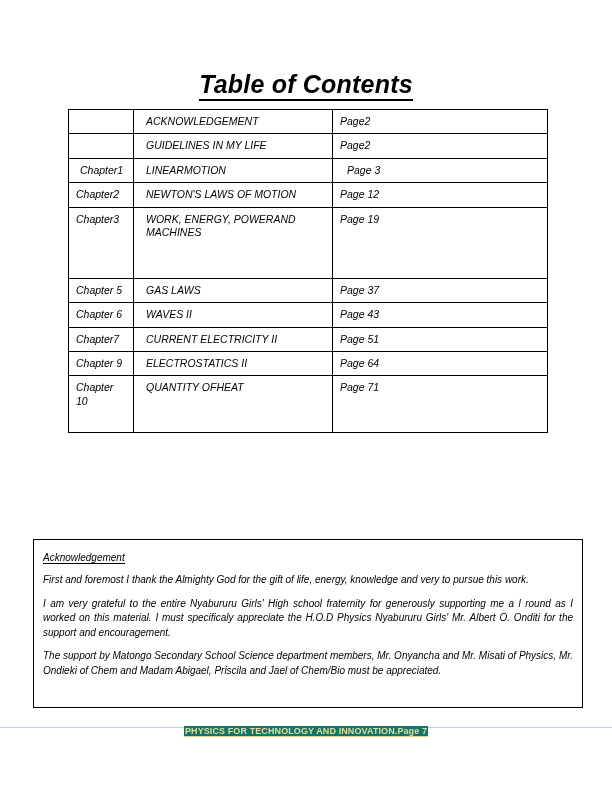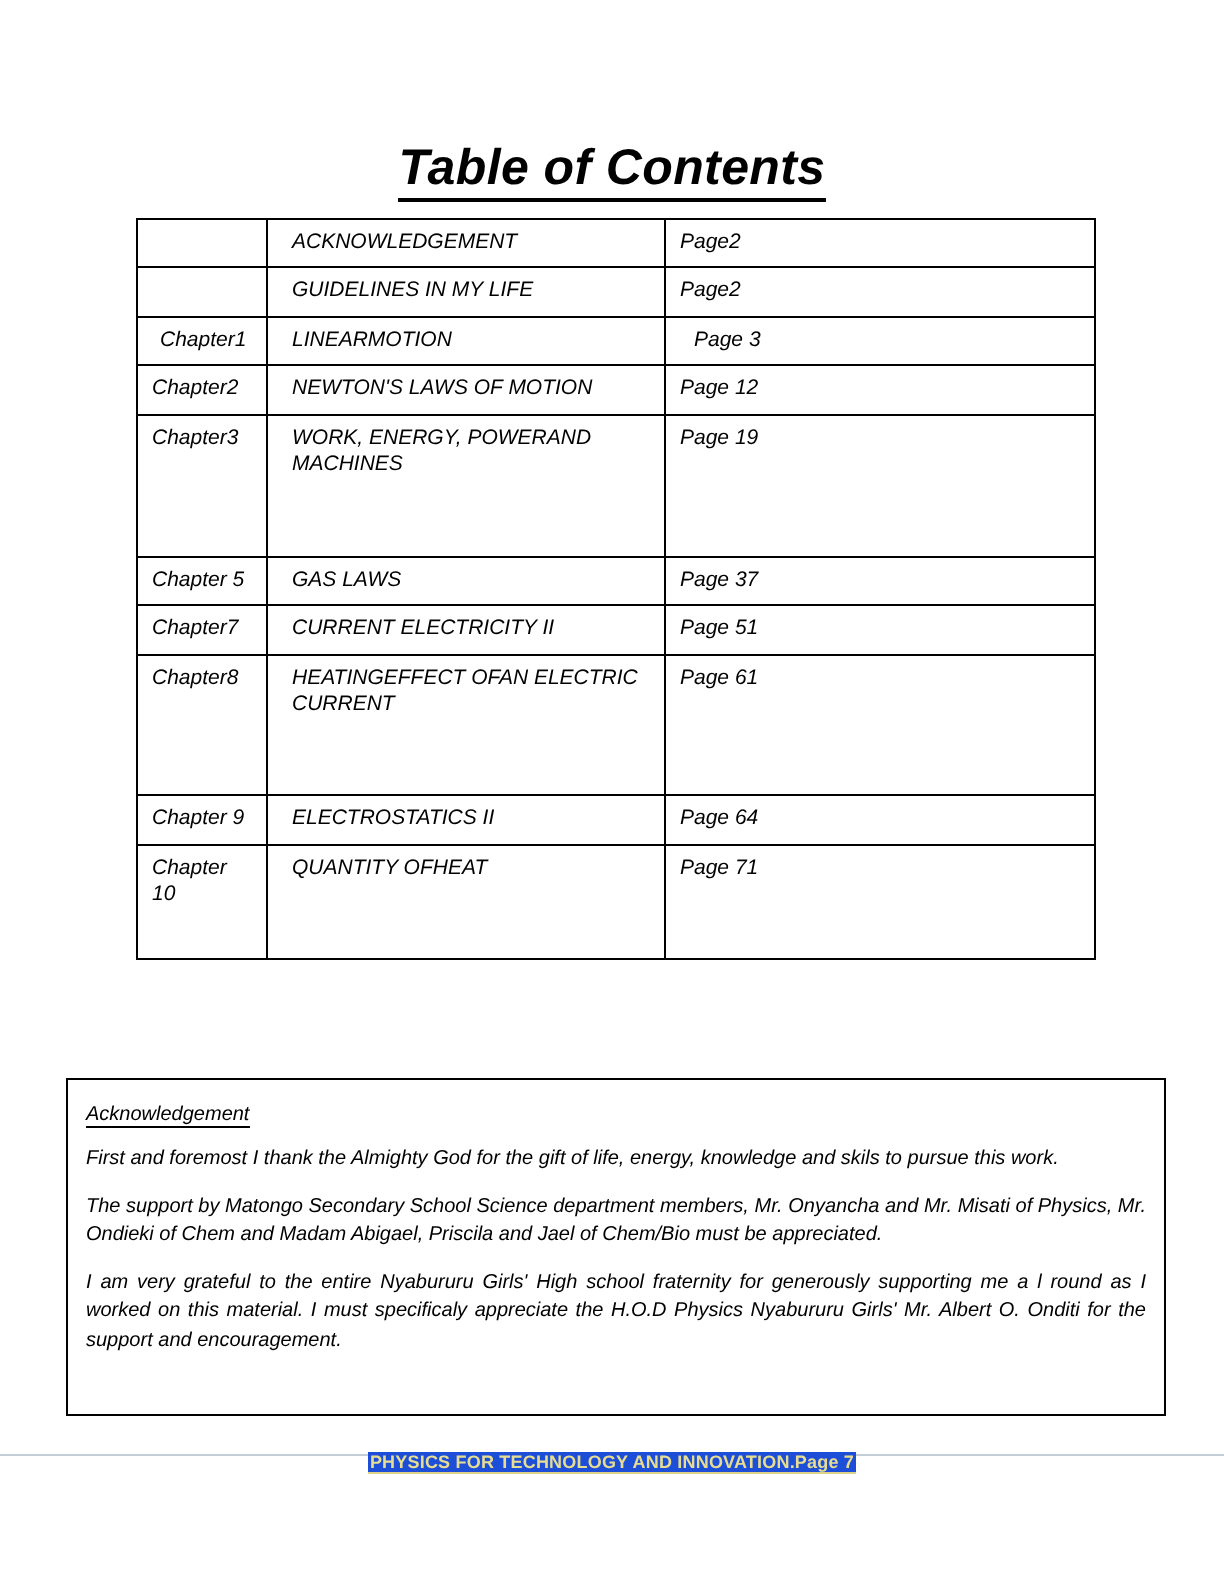--- a/index.html
+++ b/index.html
@@ -109,21 +109,21 @@
     top: 726px;
     width: 612px;
     text-align: center;
     font-size: 9px;
     font-weight: bold;
     color: #efe9a8;
     letter-spacing: 0.1px;
     white-space: nowrap;
   }
   .footer-text span {
-    background: #1d4ed8;
+    background: #0f766e;
     color: #e6dd93;
     border-bottom: 1px solid #ddd28a;
     padding: 0 1px;
   }
 </style>
 </head>
 <body>
 
 <div class="page">
 
@@ -162,47 +162,47 @@
         <td>Chapter3</td>
         <td class="topic-indent">WORK, ENERGY, POWERAND MACHINES</td>
         <td>Page 19</td>
       </tr>
       <tr>
         <td>Chapter 5</td>
         <td class="topic-indent">GAS LAWS</td>
         <td>Page 37</td>
       </tr>
       <tr>
+        <td>Chapter 6</td>
+        <td class="topic-indent">WAVES II</td>
+        <td>Page 43</td>
+      </tr>
+      <tr>
         <td>Chapter7</td>
         <td class="topic-indent">CURRENT ELECTRICITY II</td>
         <td>Page 51</td>
-      </tr>
-      <tr class="tall">
-        <td>Chapter8</td>
-        <td class="topic-indent">HEATINGEFFECT OFAN ELECTRIC CURRENT</td>
-        <td>Page 61</td>
       </tr>
       <tr>
         <td>Chapter 9</td>
         <td class="topic-indent">ELECTROSTATICS II</td>
         <td>Page 64</td>
       </tr>
       <tr class="tall2">
         <td>Chapter 10</td>
         <td class="topic-indent">QUANTITY OFHEAT</td>
         <td>Page 71</td>
       </tr>
     </tbody>
   </table>
 
   <div class="ack-box">
     <div class="ack-heading">Acknowledgement</div>
-    <p class="ack-para">First and foremost I thank the Almighty God for the gift of life, energy, knowledge and skils to pursue this work.</p>
+    <p class="ack-para">First and foremost I thank the Almighty God for the gift of life, energy, knowledge and very to pursue this work.</p>
+    <p class="ack-para">I am very grateful to the entire Nyabururu Girls' High school fraternity for generously supporting me a l round as I worked on this material. I must specificaly appreciate the H.O.D Physics Nyabururu Girls' Mr. Albert O. Onditi for the support and encouragement.</p>
     <p class="ack-para">The support by Matongo Secondary School Science department members, Mr. Onyancha and Mr. Misati of Physics, Mr. Ondieki of Chem and Madam Abigael, Priscila and Jael of Chem/Bio must be appreciated.</p>
-    <p class="ack-para">I am very grateful to the entire Nyabururu Girls' High school fraternity for generously supporting me a l round as I worked on this material. I must specificaly appreciate the H.O.D Physics Nyabururu Girls' Mr. Albert O. Onditi for the support and encouragement.</p>
   </div>
 
   <div class="footer-rule"></div>
   <div class="footer-text">
     <span>PHYSICS FOR TECHNOLOGY AND INNOVATION.Page 7</span>
   </div>
 
 </div>
 
 </body></html>

